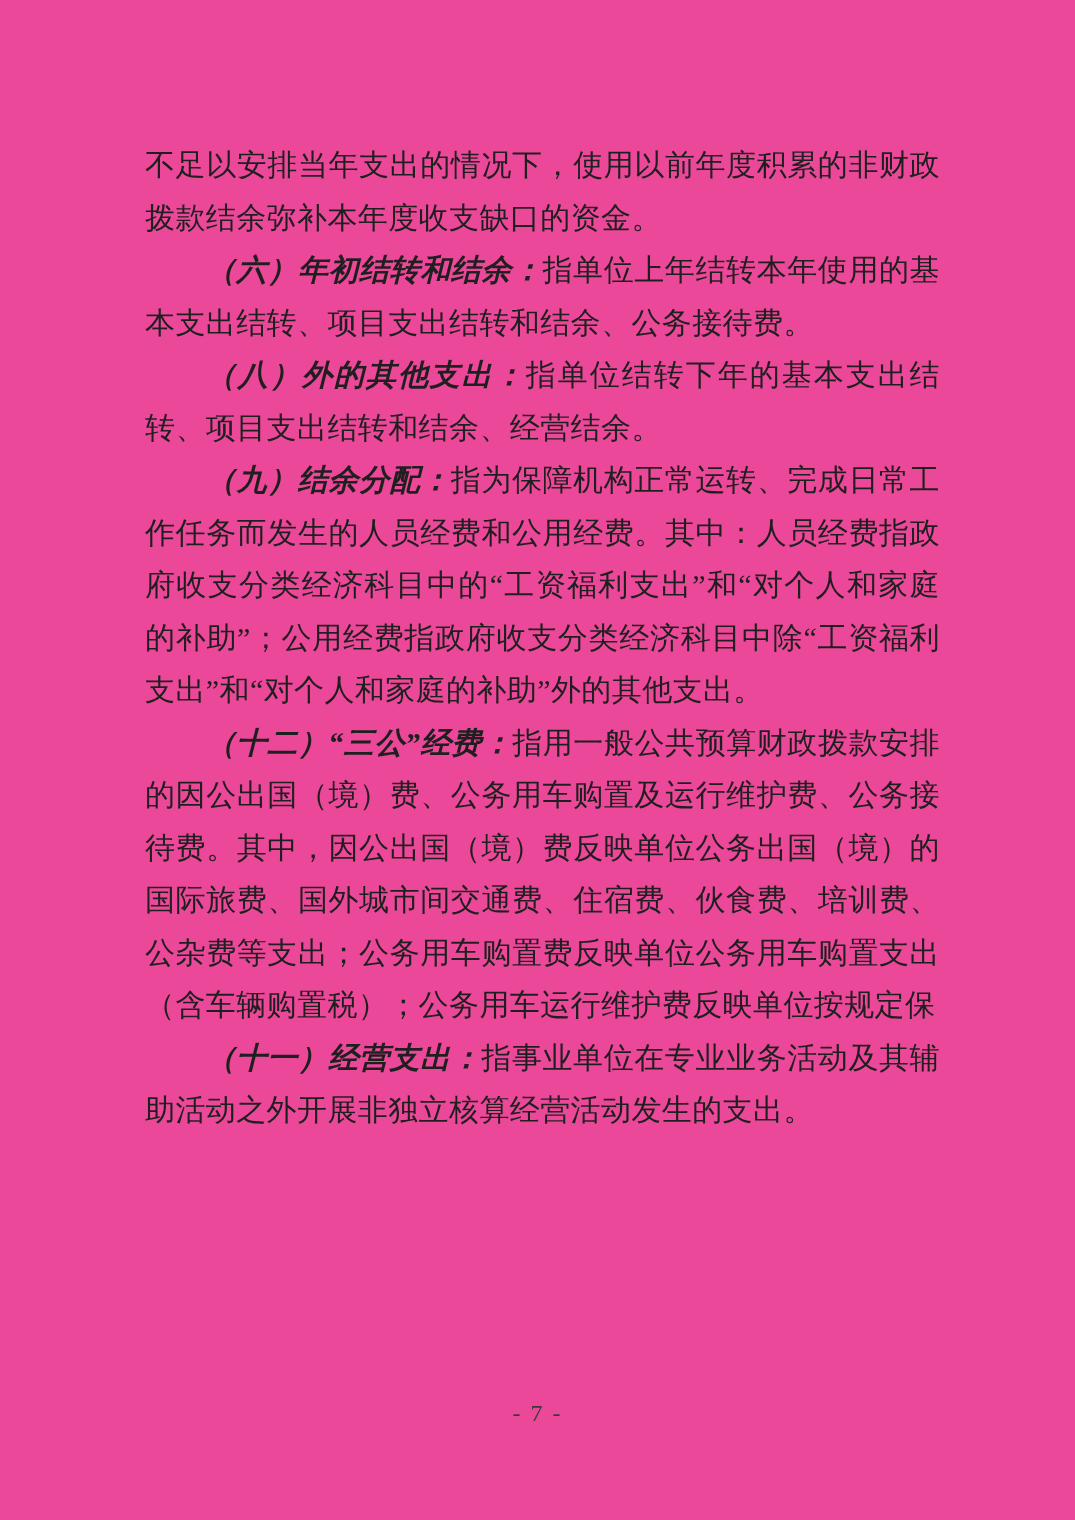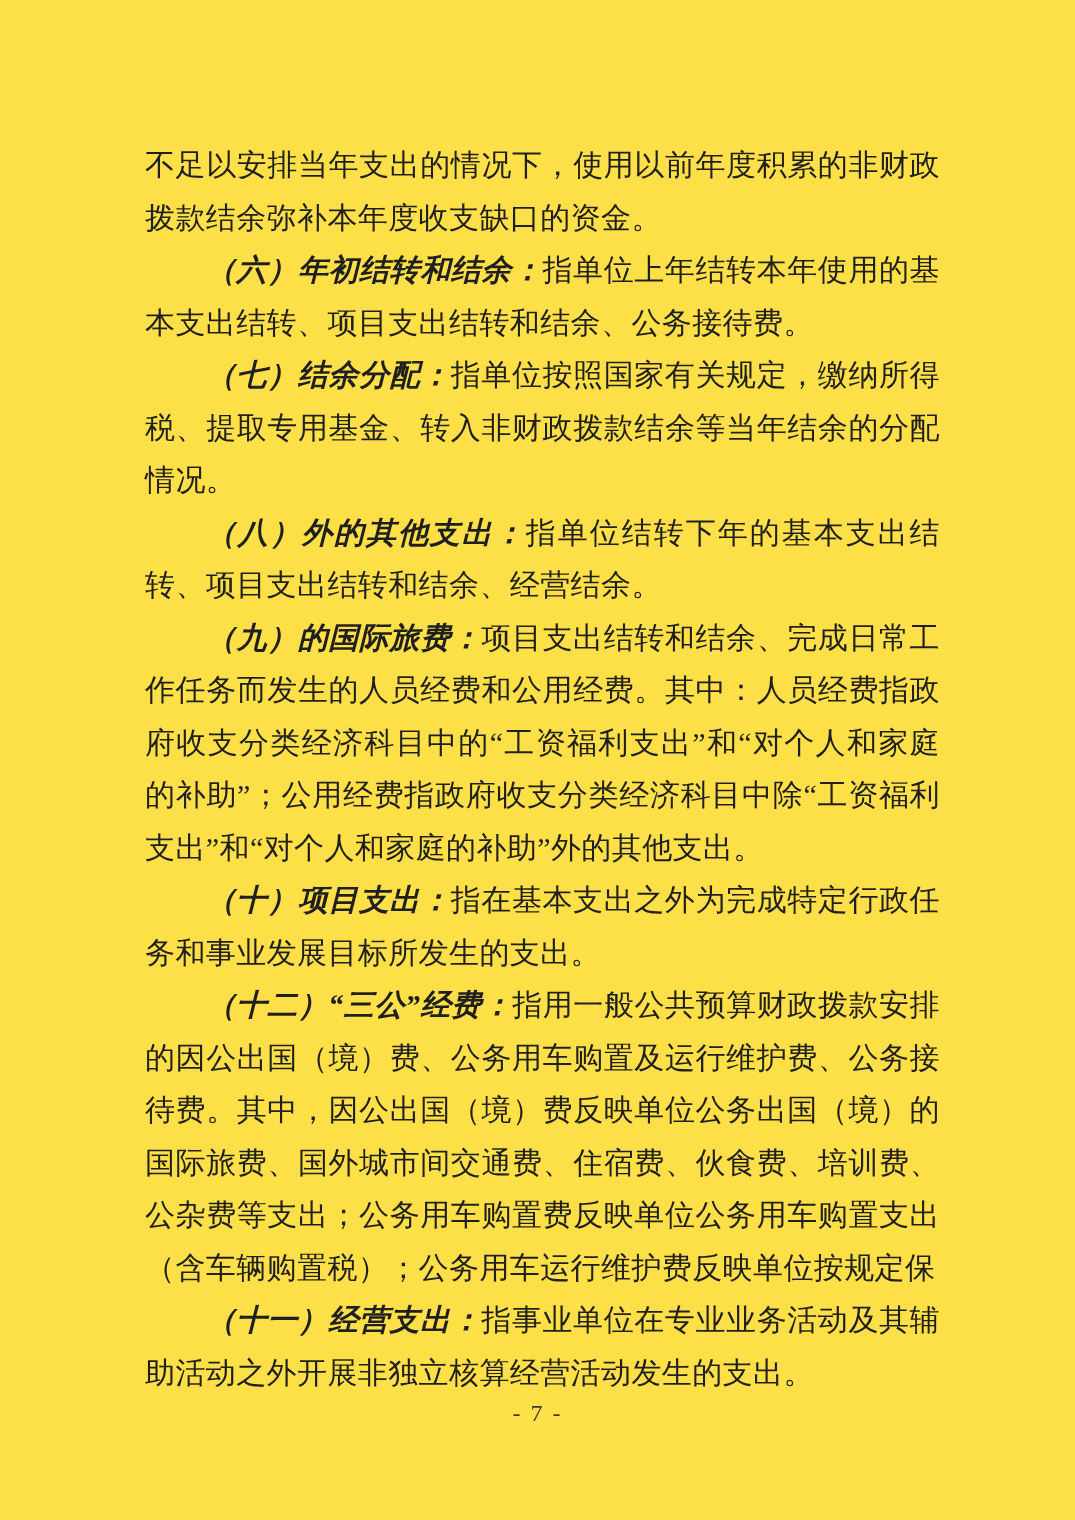--- a/index.html
+++ b/index.html
@@ -9,21 +9,21 @@
     height: 1520px;
     background: #ffffff;
     font-family: "Liberation Serif", "DejaVu Serif", serif;
     color: #1f1f1f;
     position: relative;
     overflow: hidden;
   }
   .page {
     position: absolute;
     inset: 0;
-    background: #fde047;
+    background: #ec4899;
   }
   .text-block {
     position: absolute;
     left: 145px;
     top: 139px;
     width: 795px;
   }
   .para {
     margin: 0;
     font-size: 30px;
@@ -53,27 +53,25 @@
 </head>
 <body>
 
 <div class="page">
   <div class="text-block">
 
     <p class="para"><span class="term"></span><span>不足以安排当年支出的情况下，使用以前年度积累的非财政拨款结余弥补本年度收支缺口的资金。</span></p>
 
     <p class="para indented"><span class="term">（六）年初结转和结余：</span><span>指单位上年结转本年使用的基本支出结转、项目支出结转和结余、公务接待费。</span></p>
 
-    <p class="para indented"><span class="term">（七）结余分配：</span><span>指单位按照国家有关规定，缴纳所得税、提取专用基金、转入非财政拨款结余等当年结余的分配情况。</span></p>
 
     <p class="para indented"><span class="term">（八）外的其他支出：</span><span>指单位结转下年的基本支出结转、项目支出结转和结余、经营结余。</span></p>
 
-    <p class="para indented"><span class="term">（九）的国际旅费：</span><span>项目支出结转和结余、完成日常工作任务而发生的人员经费和公用经费。其中：人员经费指政府收支分类经济科目中的“工资福利支出”和“对个人和家庭的补助”；公用经费指政府收支分类经济科目中除“工资福利支出”和“对个人和家庭的补助”外的其他支出。</span></p>
+    <p class="para indented"><span class="term">（九）结余分配：</span><span>指为保障机构正常运转、完成日常工作任务而发生的人员经费和公用经费。其中：人员经费指政府收支分类经济科目中的“工资福利支出”和“对个人和家庭的补助”；公用经费指政府收支分类经济科目中除“工资福利支出”和“对个人和家庭的补助”外的其他支出。</span></p>
 
-    <p class="para indented"><span class="term">（十）项目支出：</span><span>指在基本支出之外为完成特定行政任务和事业发展目标所发生的支出。</span></p>
 
     <p class="para indented"><span class="term">（十二）“三公”经费：</span><span>指用一般公共预算财政拨款安排的因公出国（境）费、公务用车购置及运行维护费、公务接待费。其中，因公出国（境）费反映单位公务出国（境）的国际旅费、国外城市间交通费、住宿费、伙食费、培训费、公杂费等支出；公务用车购置费反映单位公务用车购置支出（含车辆购置税）；公务用车运行维护费反映单位按规定保</span></p>
 
     <p class="para indented"><span class="term">（十一）经营支出：</span><span>指事业单位在专业业务活动及其辅助活动之外开展非独立核算经营活动发生的支出。</span></p>
 
   </div>
 
   <div class="page-number">- 7 -</div>
 </div>
 

